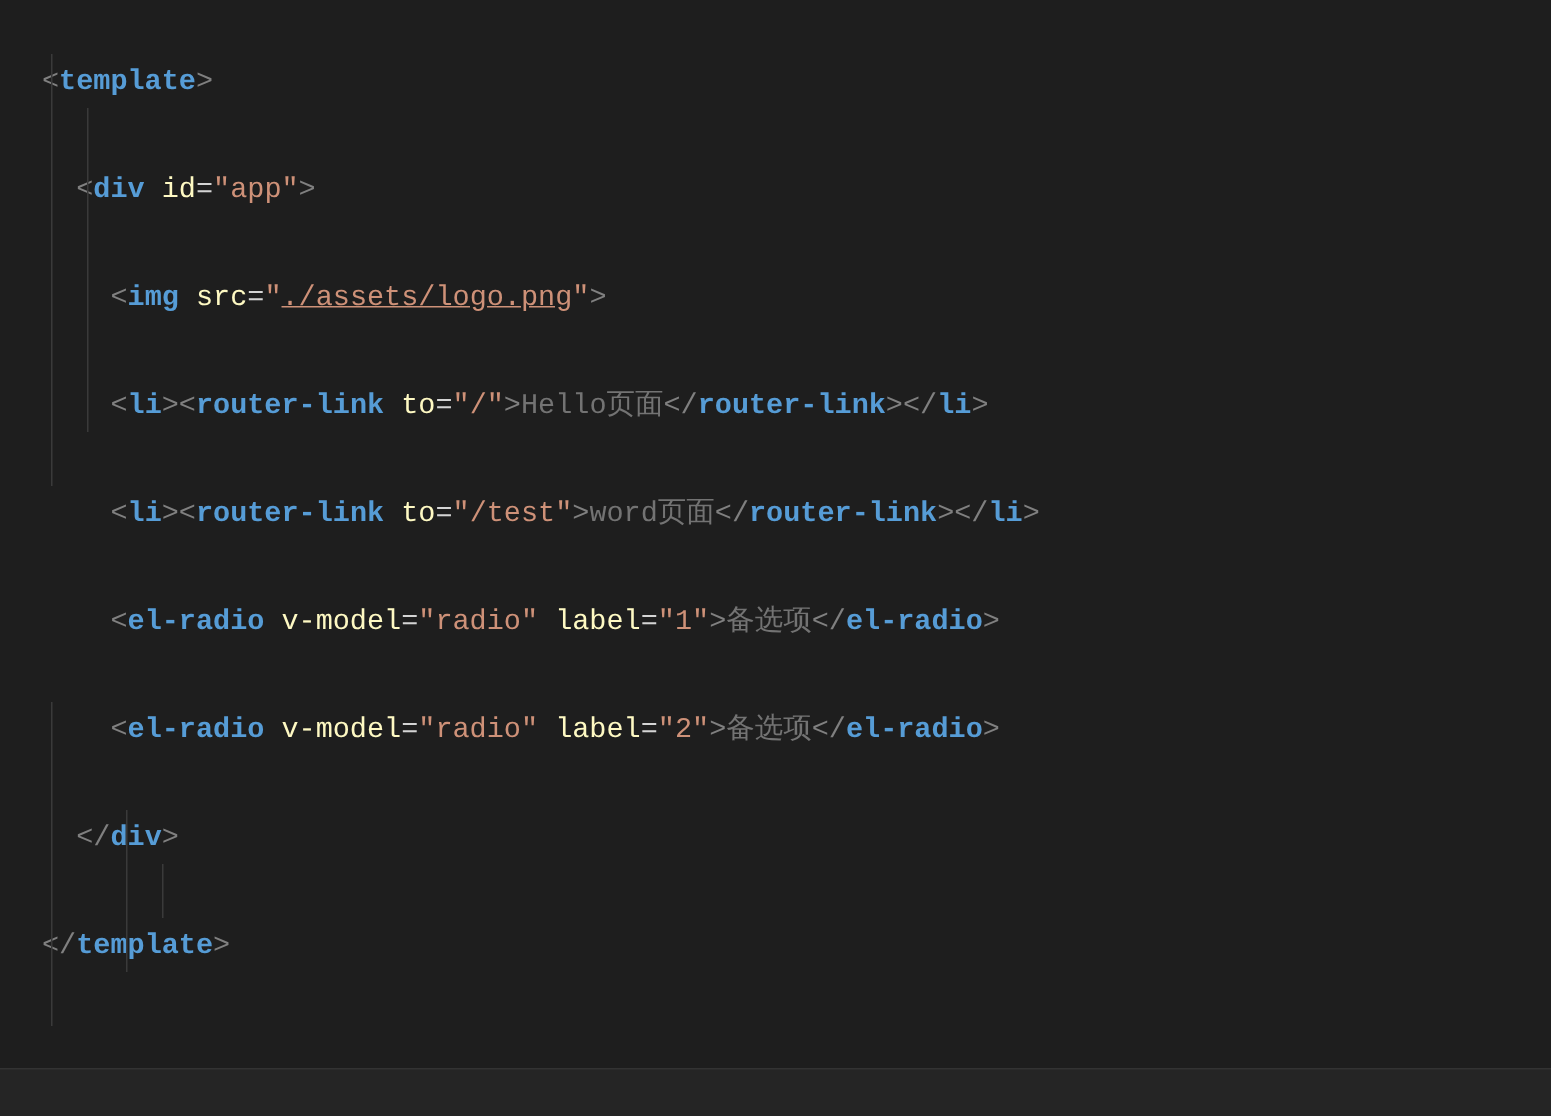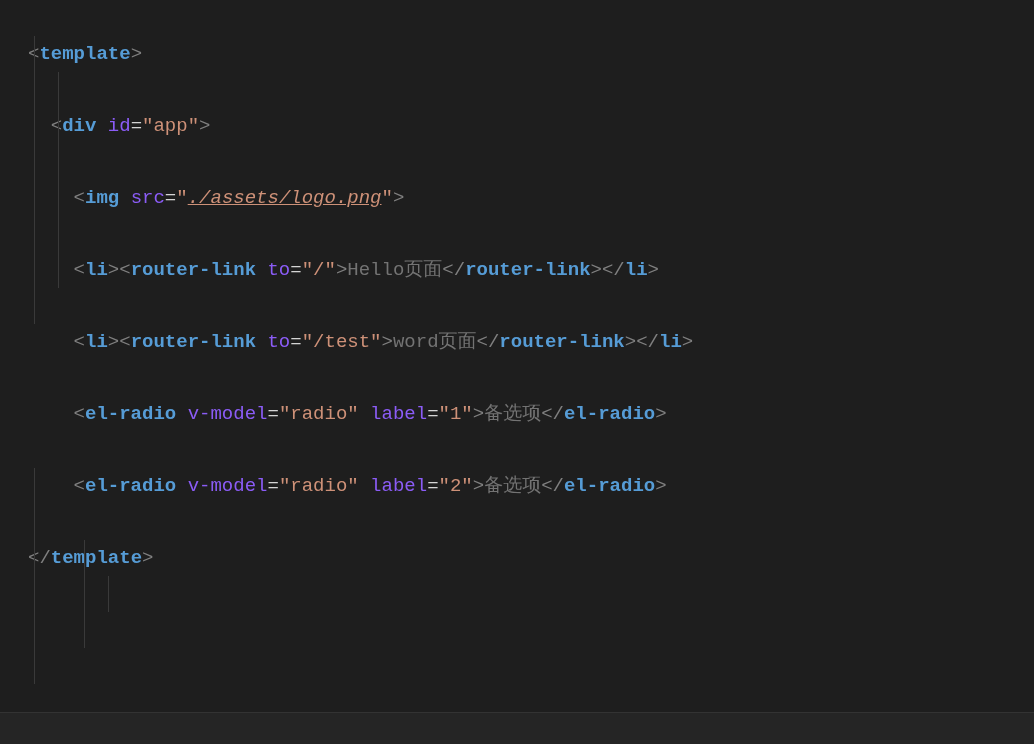--- a/index.html
+++ b/index.html
@@ -12,25 +12,25 @@
     width: 1034px;
     height: 744px;
     overflow: hidden;
     position: relative;
     padding-left: 28px;
   }
   .code { white-space: pre; }
   .line { display: block; }
   .bracket   { color: #808080; }
   .tag       { color: #569cd6; font-weight: bold; }
-  .attr      { color: #8b5cf6; }
+  .attr      { color: #fef9c3; }
   .string    { color: #ce9178; }
   .text      { color: #737373; }
   .operator  { color: #d4d4d4; }
-  .underline { text-decoration: underline; font-style: italic; }
+  .underline { text-decoration: underline; }
   .current-line {
     position: absolute;
     left: 0; right: 0; top: 712px; height: 36px;
     background: rgba(255,255,255,0.03);
     border-top: 1px solid #333; border-bottom: 1px solid #333;
     pointer-events: none;
   }
   .guide1, .guide2, .guide3, .guide4, .guide5 {
     position: absolute;
     width: 1px;
@@ -44,20 +44,21 @@
 <div class="current-line"></div>
 
 <div class="code">
 <span class="line"><span class="bracket">&lt;</span><span class="tag">template</span><span class="bracket">&gt;</span></span>
 <span class="line">  <span class="bracket">&lt;</span><span class="tag">div</span><span class="text"> </span><span class="attr">id</span><span class="operator">=</span><span class="string">"app"</span><span class="bracket">&gt;</span></span>
 <span class="line">    <span class="bracket">&lt;</span><span class="tag">img</span><span class="text"> </span><span class="attr">src</span><span class="operator">=</span><span class="string">"</span><span class="string underline">./assets/logo.png</span><span class="string">"</span><span class="bracket">&gt;</span></span>
 <span class="line">    <span class="bracket">&lt;</span><span class="tag">li</span><span class="bracket">&gt;&lt;</span><span class="tag">router-link</span><span class="text"> </span><span class="attr">to</span><span class="operator">=</span><span class="string">"/"</span><span class="bracket">&gt;</span><span class="text">Hello页面</span><span class="bracket">&lt;/</span><span class="tag">router-link</span><span class="bracket">&gt;&lt;/</span><span class="tag">li</span><span class="bracket">&gt;</span></span>
 <span class="line">    <span class="bracket">&lt;</span><span class="tag">li</span><span class="bracket">&gt;&lt;</span><span class="tag">router-link</span><span class="text"> </span><span class="attr">to</span><span class="operator">=</span><span class="string">"/test"</span><span class="bracket">&gt;</span><span class="text">word页面</span><span class="bracket">&lt;/</span><span class="tag">router-link</span><span class="bracket">&gt;&lt;/</span><span class="tag">li</span><span class="bracket">&gt;</span></span>
 <span class="line">    <span class="bracket">&lt;</span><span class="tag">el-radio</span><span class="text"> </span><span class="attr">v-model</span><span class="operator">=</span><span class="string">"radio"</span><span class="text"> </span><span class="attr">label</span><span class="operator">=</span><span class="string">"1"</span><span class="bracket">&gt;</span><span class="text">备选项</span><span class="bracket">&lt;/</span><span class="tag">el-radio</span><span class="bracket">&gt;</span></span>
 <span class="line">    <span class="bracket">&lt;</span><span class="tag">el-radio</span><span class="text"> </span><span class="attr">v-model</span><span class="operator">=</span><span class="string">"radio"</span><span class="text"> </span><span class="attr">label</span><span class="operator">=</span><span class="string">"2"</span><span class="bracket">&gt;</span><span class="text">备选项</span><span class="bracket">&lt;/</span><span class="tag">el-radio</span><span class="bracket">&gt;</span></span>
+<span class="line">  <span class="bracket">&lt;/</span><span class="tag">div</span><span class="bracket">&gt;</span></span>
 <span class="line"><span class="bracket">&lt;/</span><span class="tag">template</span><span class="bracket">&gt;</span></span>
 
 
 
 
 
 
 
 
 

